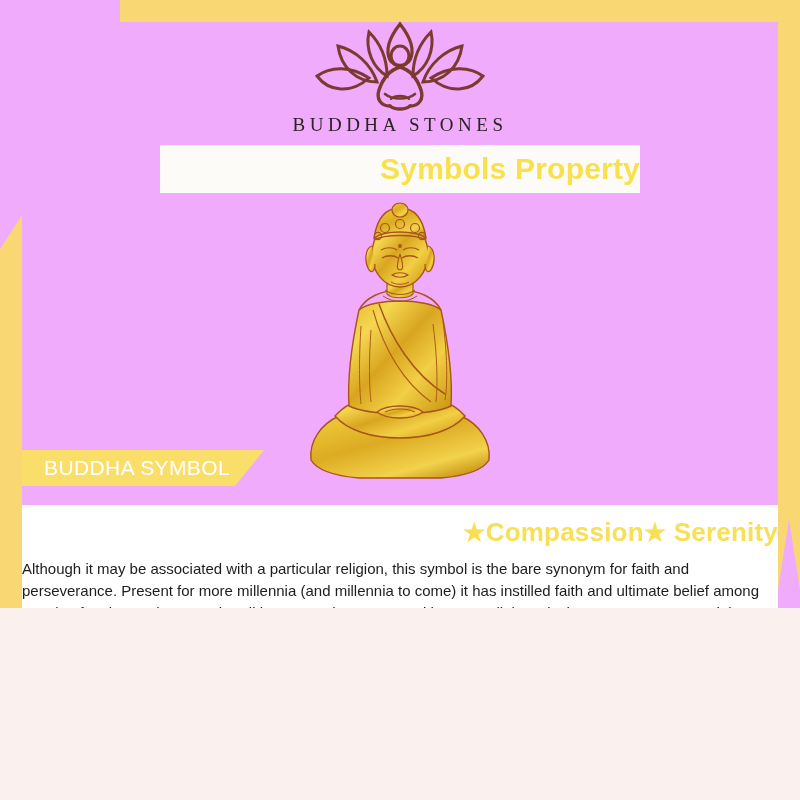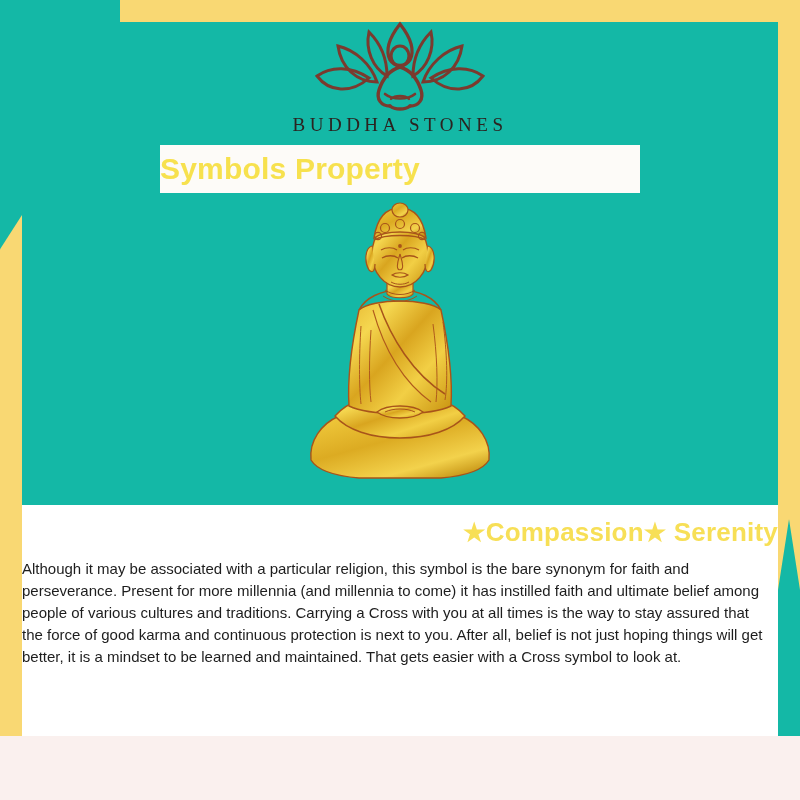--- a/index.html
+++ b/index.html
@@ -9,22 +9,22 @@
   body {
     width: 800px;
     height: 800px;
     background: #faf0ee;
     font-family: "Liberation Sans", sans-serif;
     overflow: hidden;
   }
   .page {
     position: relative;
     width: 800px;
-    height: 736px;
-    background: #14b8a6;
+    height: 608px;
+    background: #f0abfc;
     overflow: hidden;
   }
 
   
   .band-top {
     position: absolute;
     top: 0;
     left: 120px;
     width: 680px;
     height: 22px;
@@ -82,21 +82,21 @@
   
   .title-banner {
     position: absolute;
     top: 145px;
     left: 160px;
     width: 480px;
     height: 48px;
     background: #fdfbf8;
     display: flex;
     align-items: center;
-    justify-content: flex-start;
+    justify-content: flex-end;
   }
   .title-banner-text {
     font-size: 30px;
     font-weight: bold;
     color: #f7e14e;
     letter-spacing: 0.2px;
   }
 
   
   .buddha-wrap {
@@ -276,20 +276,23 @@
 
       <path d="M105,56 C103,63 101,68 103,71 C104,72 106,72 107,71
                C109,68 107,63 105,56" fill="none" stroke="#a8541a" stroke-width="1.1"></path>
 
       <path d="M97,77 C101,74 109,74 113,77 C109,80 101,80 97,77 Z" fill="none" stroke="#a8541a" stroke-width="1.2"></path>
 
       <path d="M96,84 C101,87 109,87 114,84" fill="none" stroke="#a8541a" stroke-width="1"></path>
     </svg>
   </div>
 
+  <div class="ribbon">
+    <span class="ribbon-text">BUDDHA SYMBOL</span>
+  </div>
 
   <div class="content-panel">
     <div class="headline">
       <span class="star">★</span><span>Compassion</span><span class="star">★</span>
       <span>Serenity</span>
     </div>
     <p class="body-copy">Although it may be associated with a particular religion, this symbol is the bare synonym for faith and perseverance. Present for more millennia (and millennia to come) it has instilled faith and ultimate belief among people of various cultures and traditions. Carrying a Cross with you at all times is the way to stay assured that the force of good karma and continuous protection is next to you. After all, belief is not just hoping things will get better, it is a mindset to be learned and maintained. That gets easier with a Cross symbol to look at.</p>
   </div>
 
 </div>

